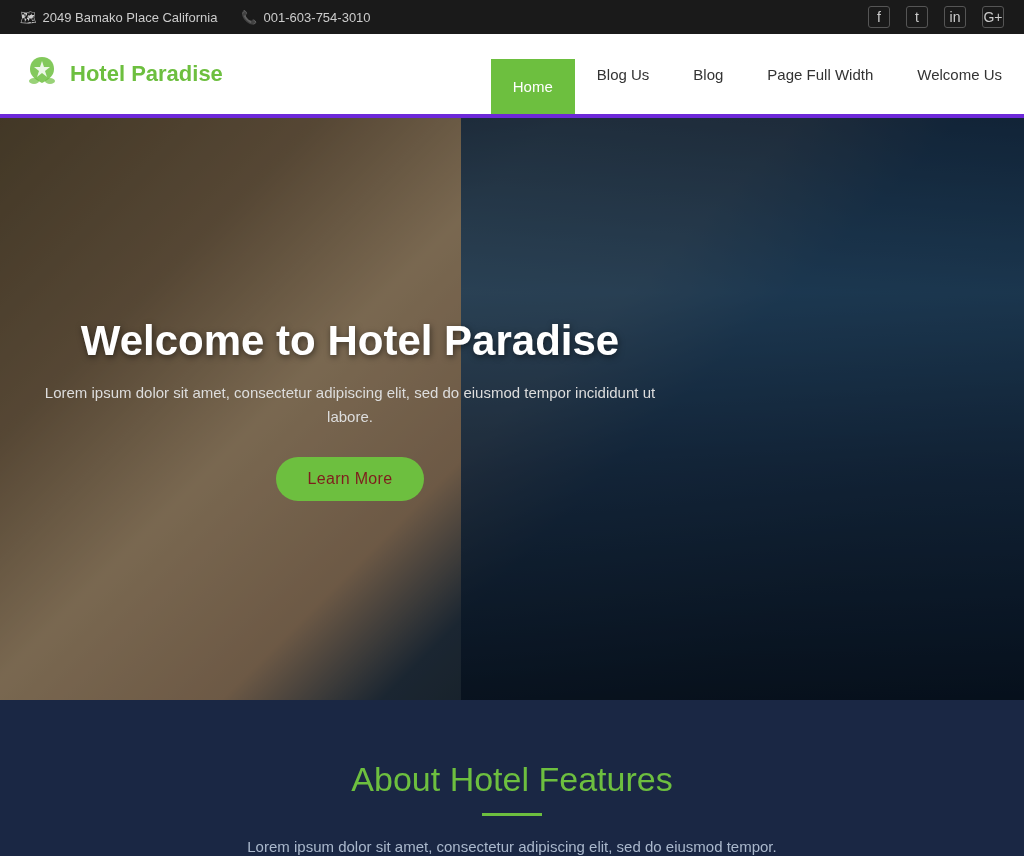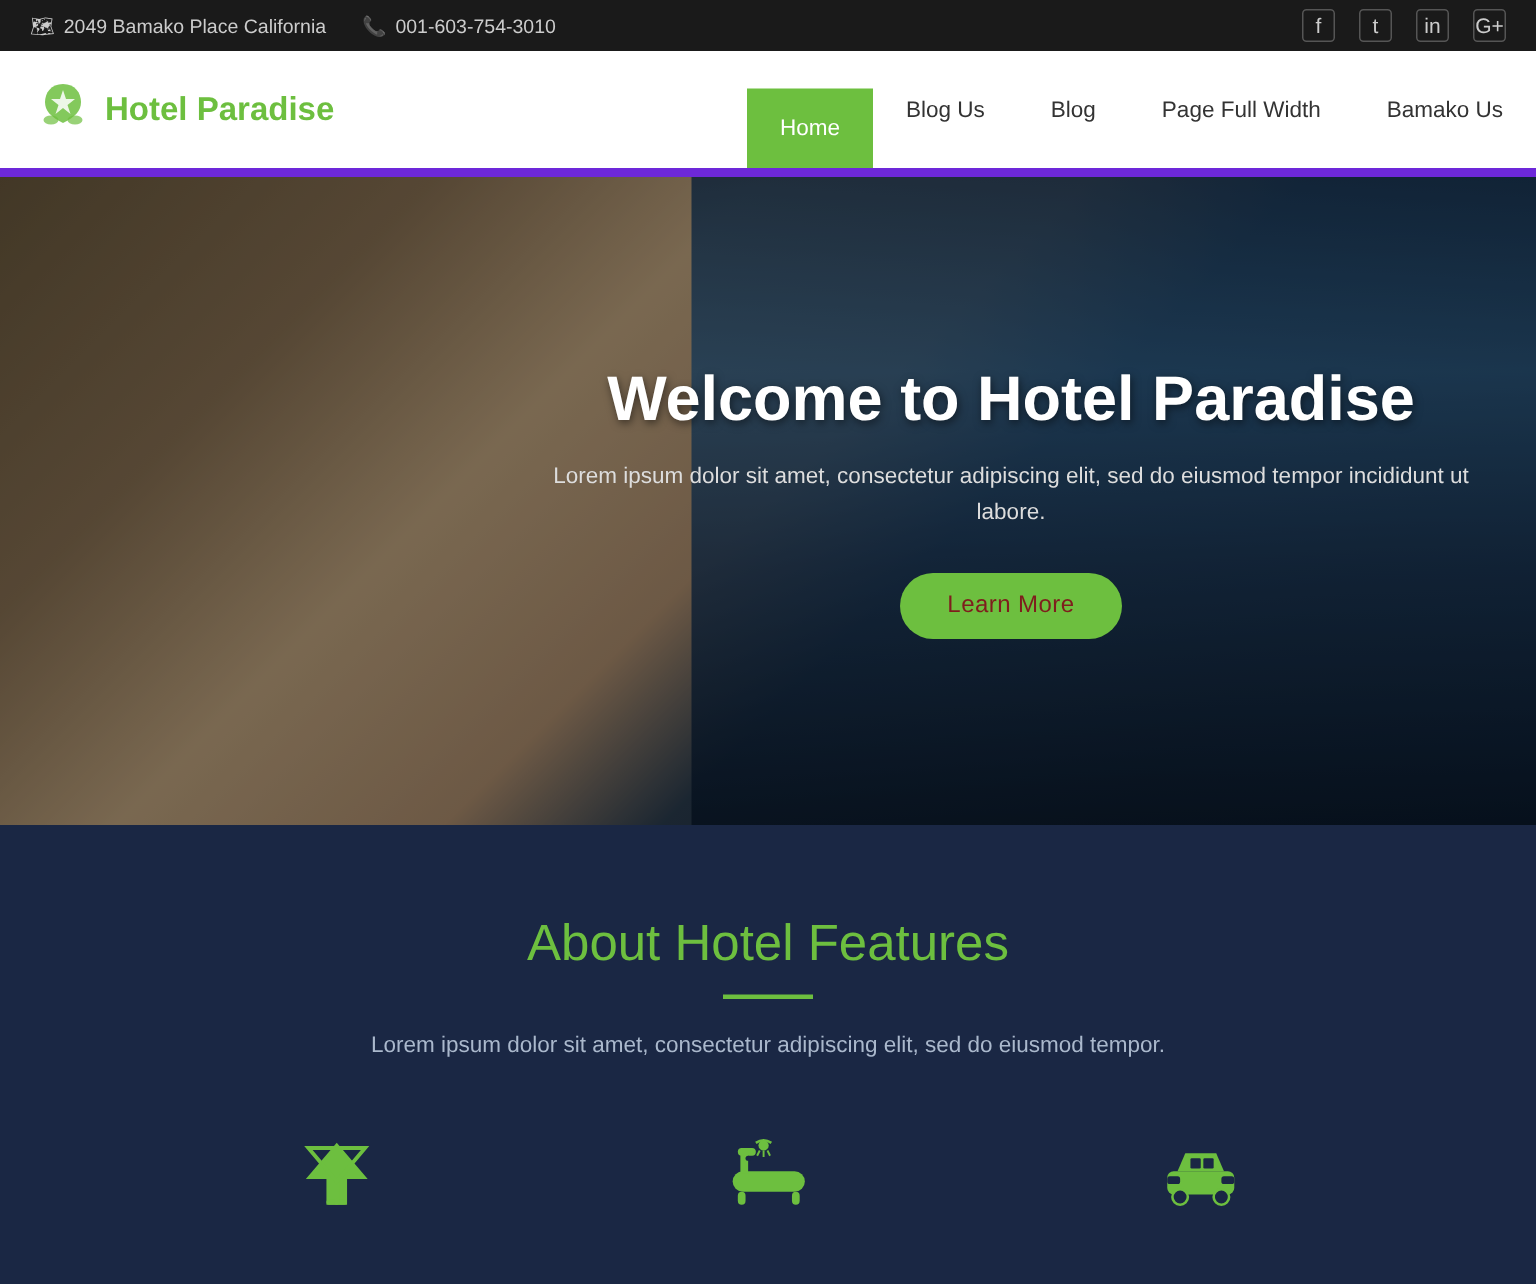--- a/index.html
+++ b/index.html
@@ -31,21 +31,21 @@
       border-radius: 3px;
     }
 
     
     .header {
       background: #fff;
       display: flex;
       align-items: stretch;
       justify-content: space-between;
       height: 84px;
-      border-bottom: 6px solid #6d28d9;
+      border-bottom: 4px solid #6d28d9;
     }
     .logo {
       display: flex;
       align-items: center;
       padding: 0 24px;
       gap: 10px;
       text-decoration: none;
     }
     .logo-icon {
       color: #6dbf3f;
@@ -72,25 +72,25 @@
     }
     nav a.active {
       background: #6dbf3f;
       color: #fff;
       margin-top: 25px;
     }
 
     
     .hero {
       position: relative;
-      height: 432px;
+      height: 582px;
       overflow: hidden;
       display: flex;
       align-items: center;
-      justify-content: flex-end;
+      justify-content: flex-start;
     }
     
     .hero-room {
       position: absolute;
       inset: 0;
       background: linear-gradient(135deg, #6b5a3e 0%, #8b7355 20%, #c4a882 35%, #b09070 50%, #2c3e50 60%, #1a252f 80%, #0d1b2a 100%);
     }
     
     .hero-room::before {
       content: '';
@@ -224,21 +224,21 @@
     </span>
     <span class="logo-text">
       <span>Hotel </span><span style="color:#6dbf3f;">Paradise</span>
     </span>
   </a>
   <nav>
     <a href="#" class="active">Home</a>
     <a href="#">Blog Us</a>
     <a href="#">Blog</a>
     <a href="#">Page Full Width</a>
-    <a href="#">Bamako Us</a>
+    <a href="#">Welcome Us</a>
   </nav>
 </header>
 
 <section class="hero">
   <div class="hero-room"></div>
   <div class="hero-content">
     <h1 class="hero-title">Welcome to Hotel Paradise</h1>
     <p class="hero-subtitle">Lorem ipsum dolor sit amet, consectetur adipiscing elit, sed do eiusmod tempor incididunt ut labore.</p>
     <button class="hero-btn">Learn More</button>
   </div>

